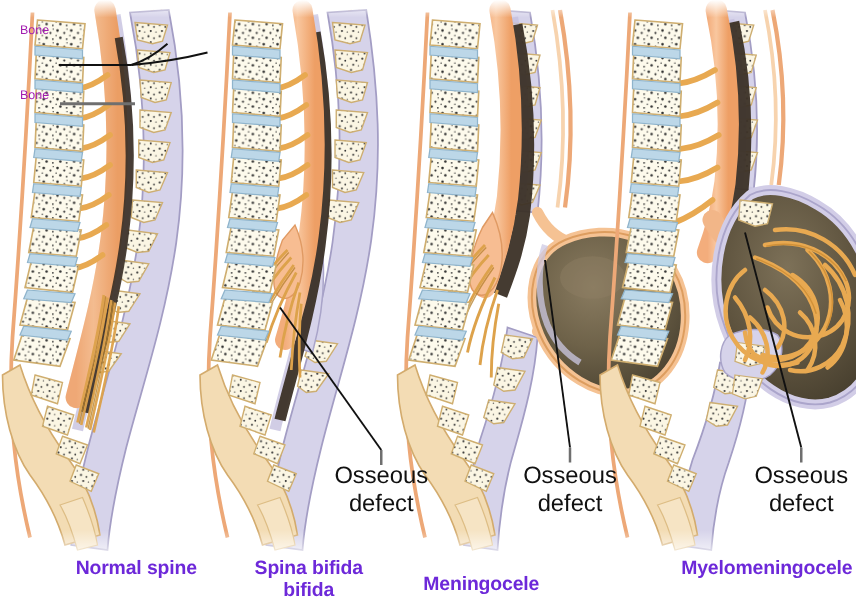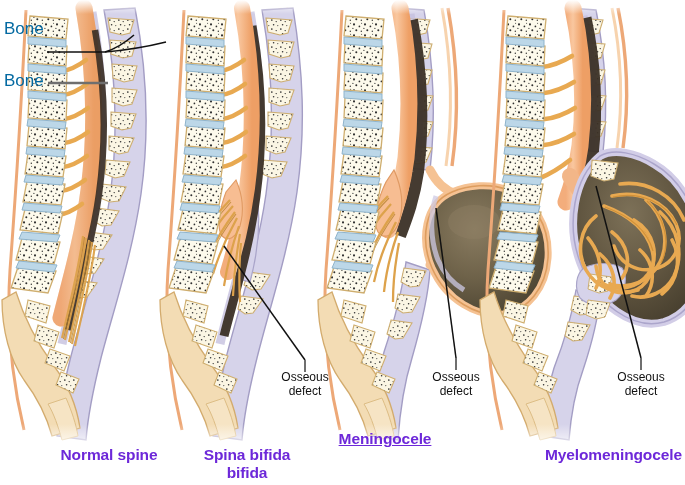--- a/index.html
+++ b/index.html
@@ -2,23 +2,23 @@
 <html><head>
 <meta charset="utf-8">
 <style>
   html,body{margin:0;padding:0;background:#ffffff;}
   body{width:685px;height:485px;position:relative;overflow:hidden;
        font-family:"Liberation Sans",sans-serif;}
   #stage{position:absolute;left:0;top:0;width:685px;height:485px;}
   svg{display:block;}
   .cap{position:absolute;font-weight:bold;font-size:15.5px;color:#6d28d9;
        text-align:center;line-height:1.18;letter-spacing:-0.1px;}
-  .ann{position:absolute;font-size:12px;color:#111;text-align:center;
+  .ann{position:absolute;font-size:19px;color:#111;text-align:center;
        line-height:1.2;font-weight:400;}
-  .lbl{position:absolute;font-size:17px;color:#0369a1;}
+  .lbl{position:absolute;font-size:10px;color:#a21caf;margin-left:12px;}
 </style>
 </head>
 <body>
 
 <div id="stage">
 <svg width="685" height="485" viewBox="0 0 685 485">
   <defs>
 
     <pattern id="spk" width="11" height="11" patternUnits="userSpaceOnUse">
       <rect width="11" height="11" fill="#fdfaec"></rect>
@@ -491,18 +491,18 @@
   <div>defect</div>
 </div>
 
 <div class="cap" style="left:34px;top:446px;width:150px;">
   <div>Normal spine</div>
 </div>
 <div class="cap" style="left:177px;top:446px;width:140px;">
   <div>Spina bifida</div>
   <div>bifida</div>
 </div>
-<div class="cap" style="left:315px;top:430px;width:140px;text-decoration:underline;">
+<div class="cap" style="left:315px;top:459px;width:140px;">
   <div>Meningocele</div>
 </div>
 <div class="cap" style="left:482px;top:446px;width:200px;text-align:right;">
   <div>Myelomeningocele</div>
 </div>
 
 </body></html>

